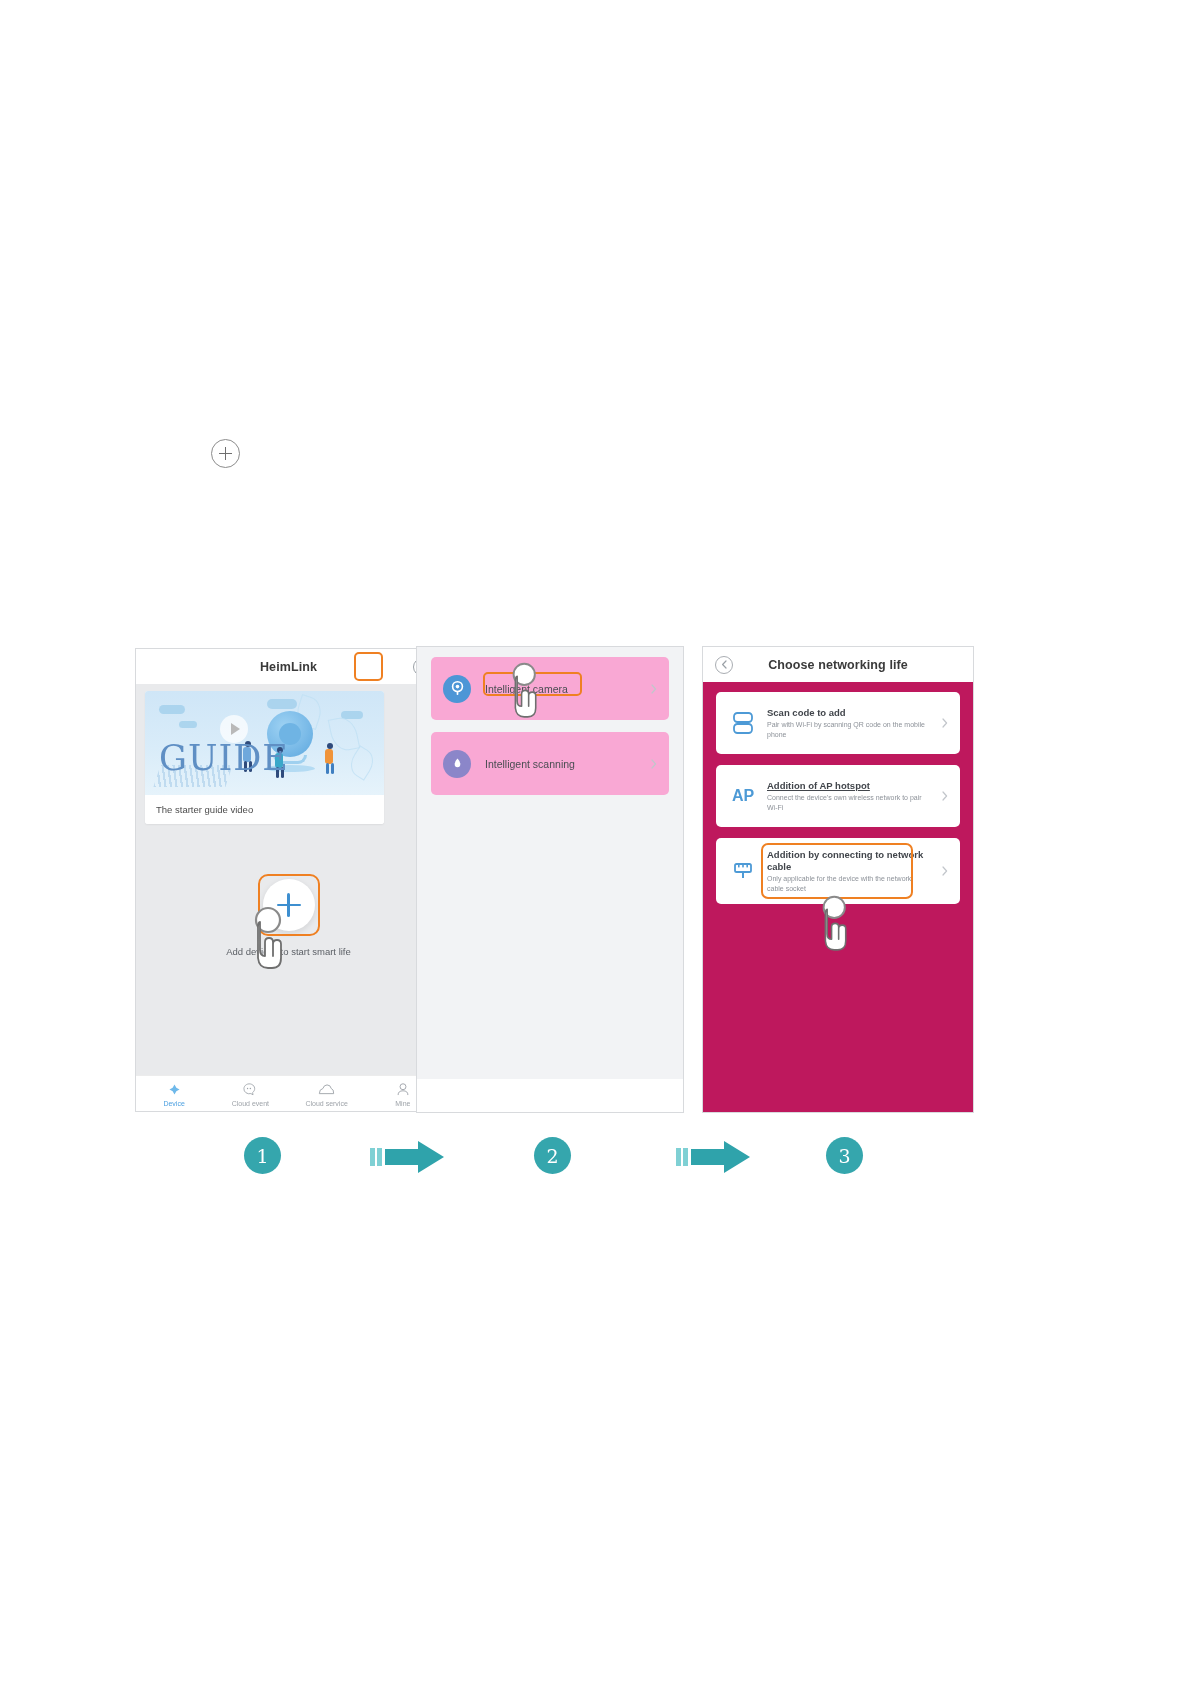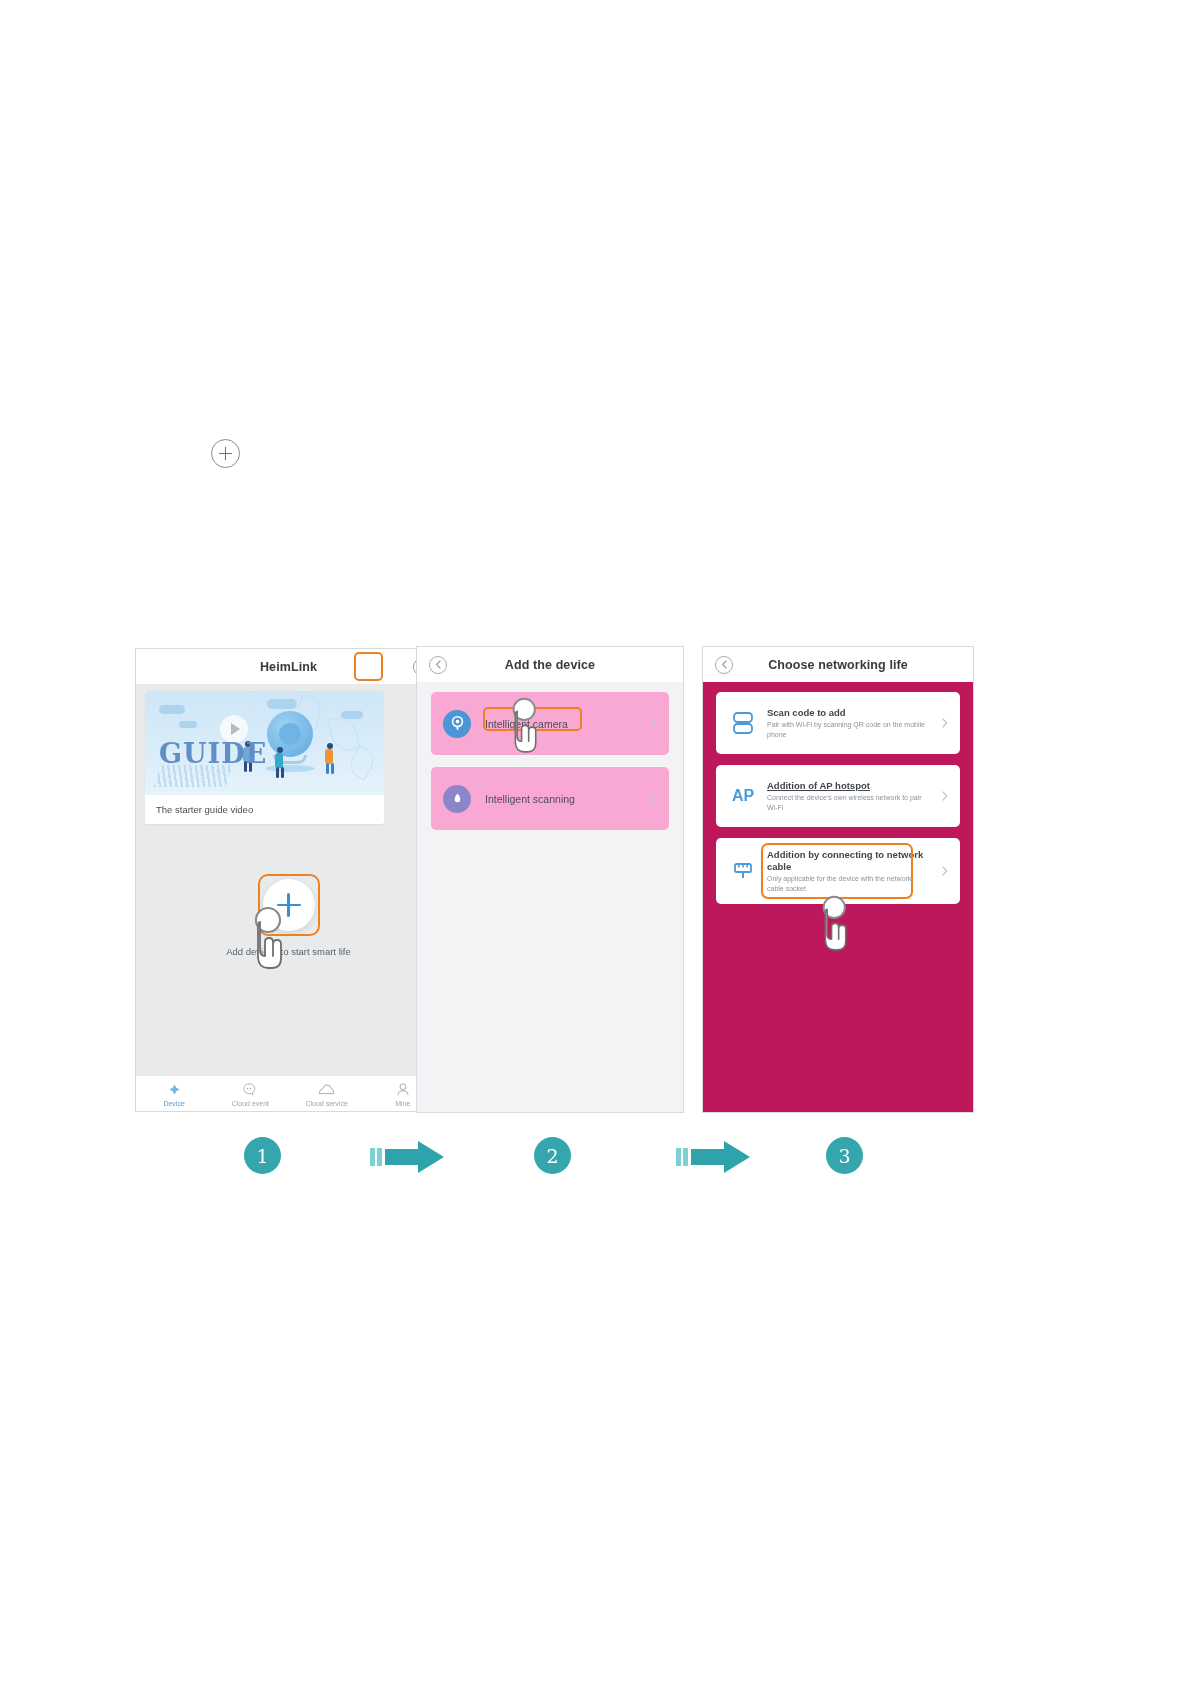--- a/index.html
+++ b/index.html
@@ -80,21 +80,21 @@
     box-shadow: 0 1px 2px rgba(0,0,0,.06);
   }
   .guide-art {
     position: relative; height: 104px;
     background: linear-gradient(180deg,#cfe6f7 0%, #d9ecf9 55%, #e6f3fb 100%);
     overflow:hidden;
   }
   .guide-word {
     position:absolute; left:14px; top:47px;
     font-family:"DejaVu Serif", serif;
-    font-size:27px; font-weight:700; letter-spacing:1px;
+    font-size:35px; font-weight:400; letter-spacing:1px;
     color:#5f8fc4;
   }
   .guide-shadow {
     position:absolute; left:12px; top:74px; width:72px; height:22px;
     background: repeating-linear-gradient(65deg,#b9d7ee 0 2px, transparent 2px 5px);
     transform: skewX(-18deg);
     opacity:.85;
   }
   .cloud {
     position:absolute; background:#9dcdeb; border-radius:40px; opacity:.75;
@@ -334,28 +334,20 @@
               <path d="M1.2 13 Q1.2 8.4 6.5 8.4 Q11.8 8.4 11.8 13" fill="none" stroke="#9ea3a9" stroke-width="1"></path>
             </svg>
           </span>
           <span class="tlabel">Mine</span>
         </div>
       </div>
     </div>
   </div>
 
   <div class="phone" id="phone2">
-    <div class="nav-bar">
-      <div class="nav-back">
-        <svg width="7" height="9" viewBox="0 0 7 9">
-          <path d="M5 1 L1.6 4.5 L5 8" fill="none" stroke="#9aa0a6" stroke-width="1.2" stroke-linecap="round" stroke-linejoin="round"></path>
-        </svg>
-      </div>
-      <span class="nav-title">Add the device</span>
-    </div>
 
     <div class="p2-body">
 
       <div class="dev-card">
         <span class="dev-icon" style="background:#4d96d6;">
           <svg width="17" height="17" viewBox="0 0 18 18">
             <circle cx="9" cy="7" r="5.2" fill="none" stroke="#fff" stroke-width="1.7"></circle>
             <circle cx="9" cy="7" r="1.9" fill="#fff"></circle>
             <rect x="8.1" y="11.6" width="1.8" height="4.4" rx="0.8" fill="#fff"></rect>
           </svg>

